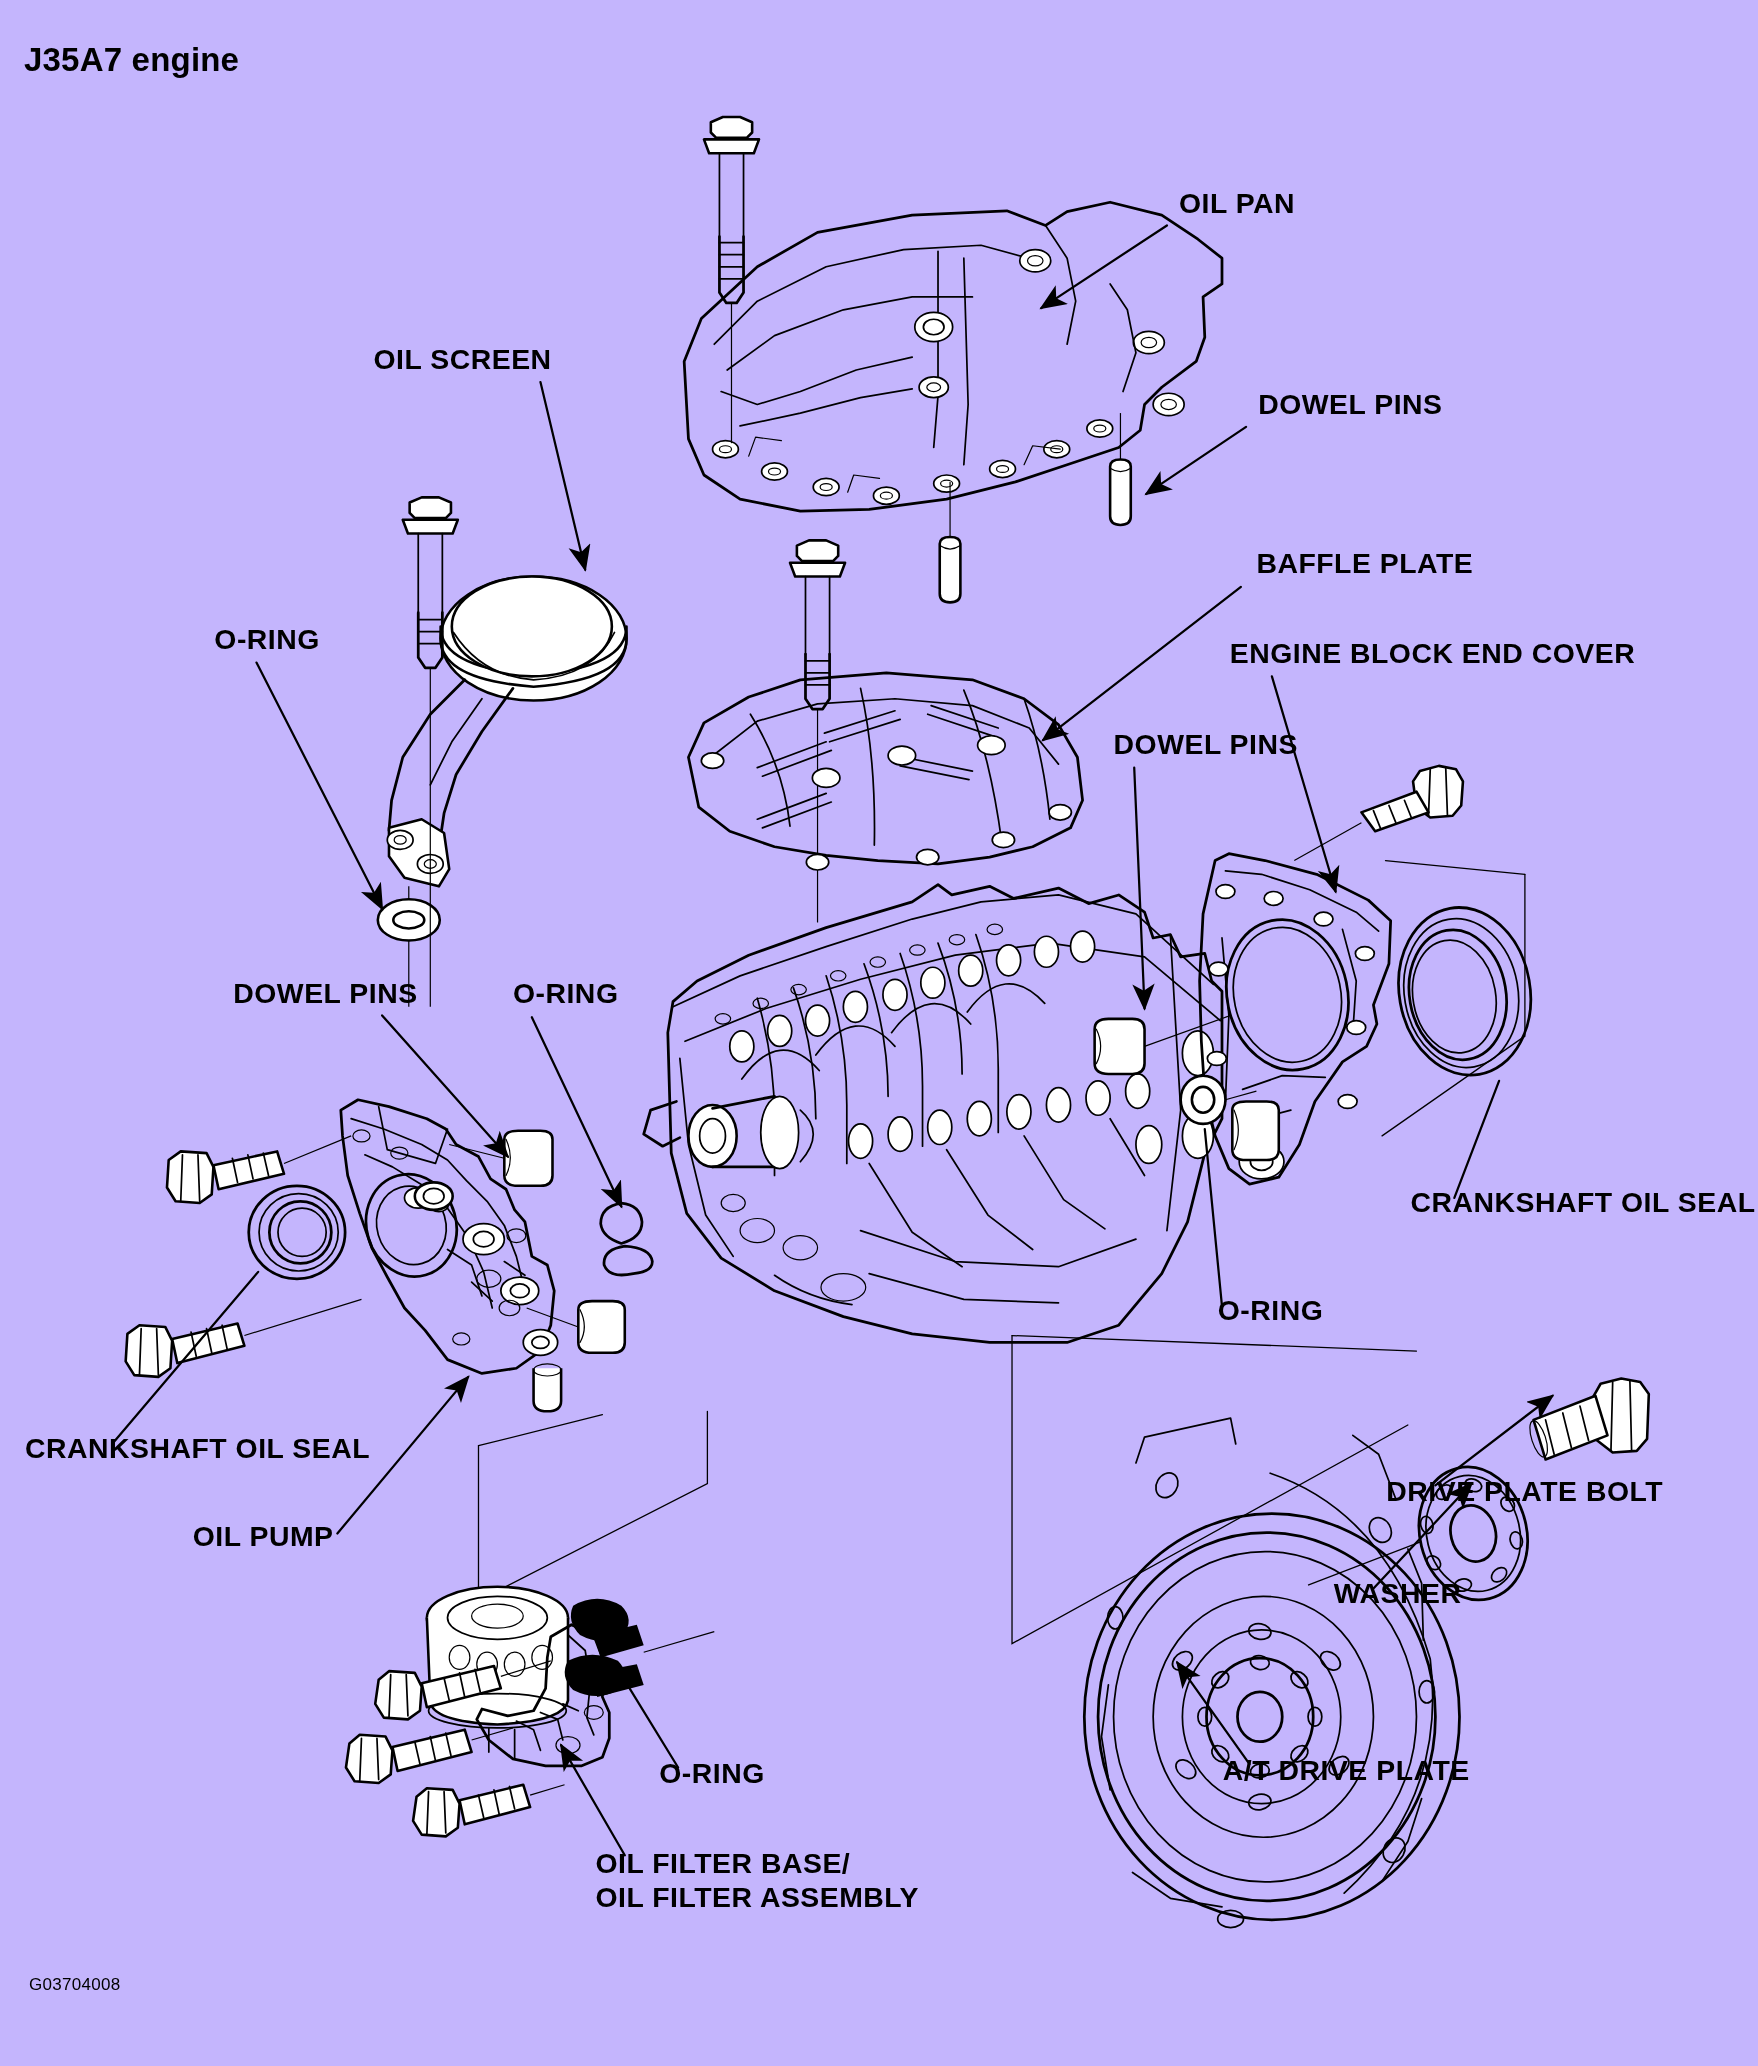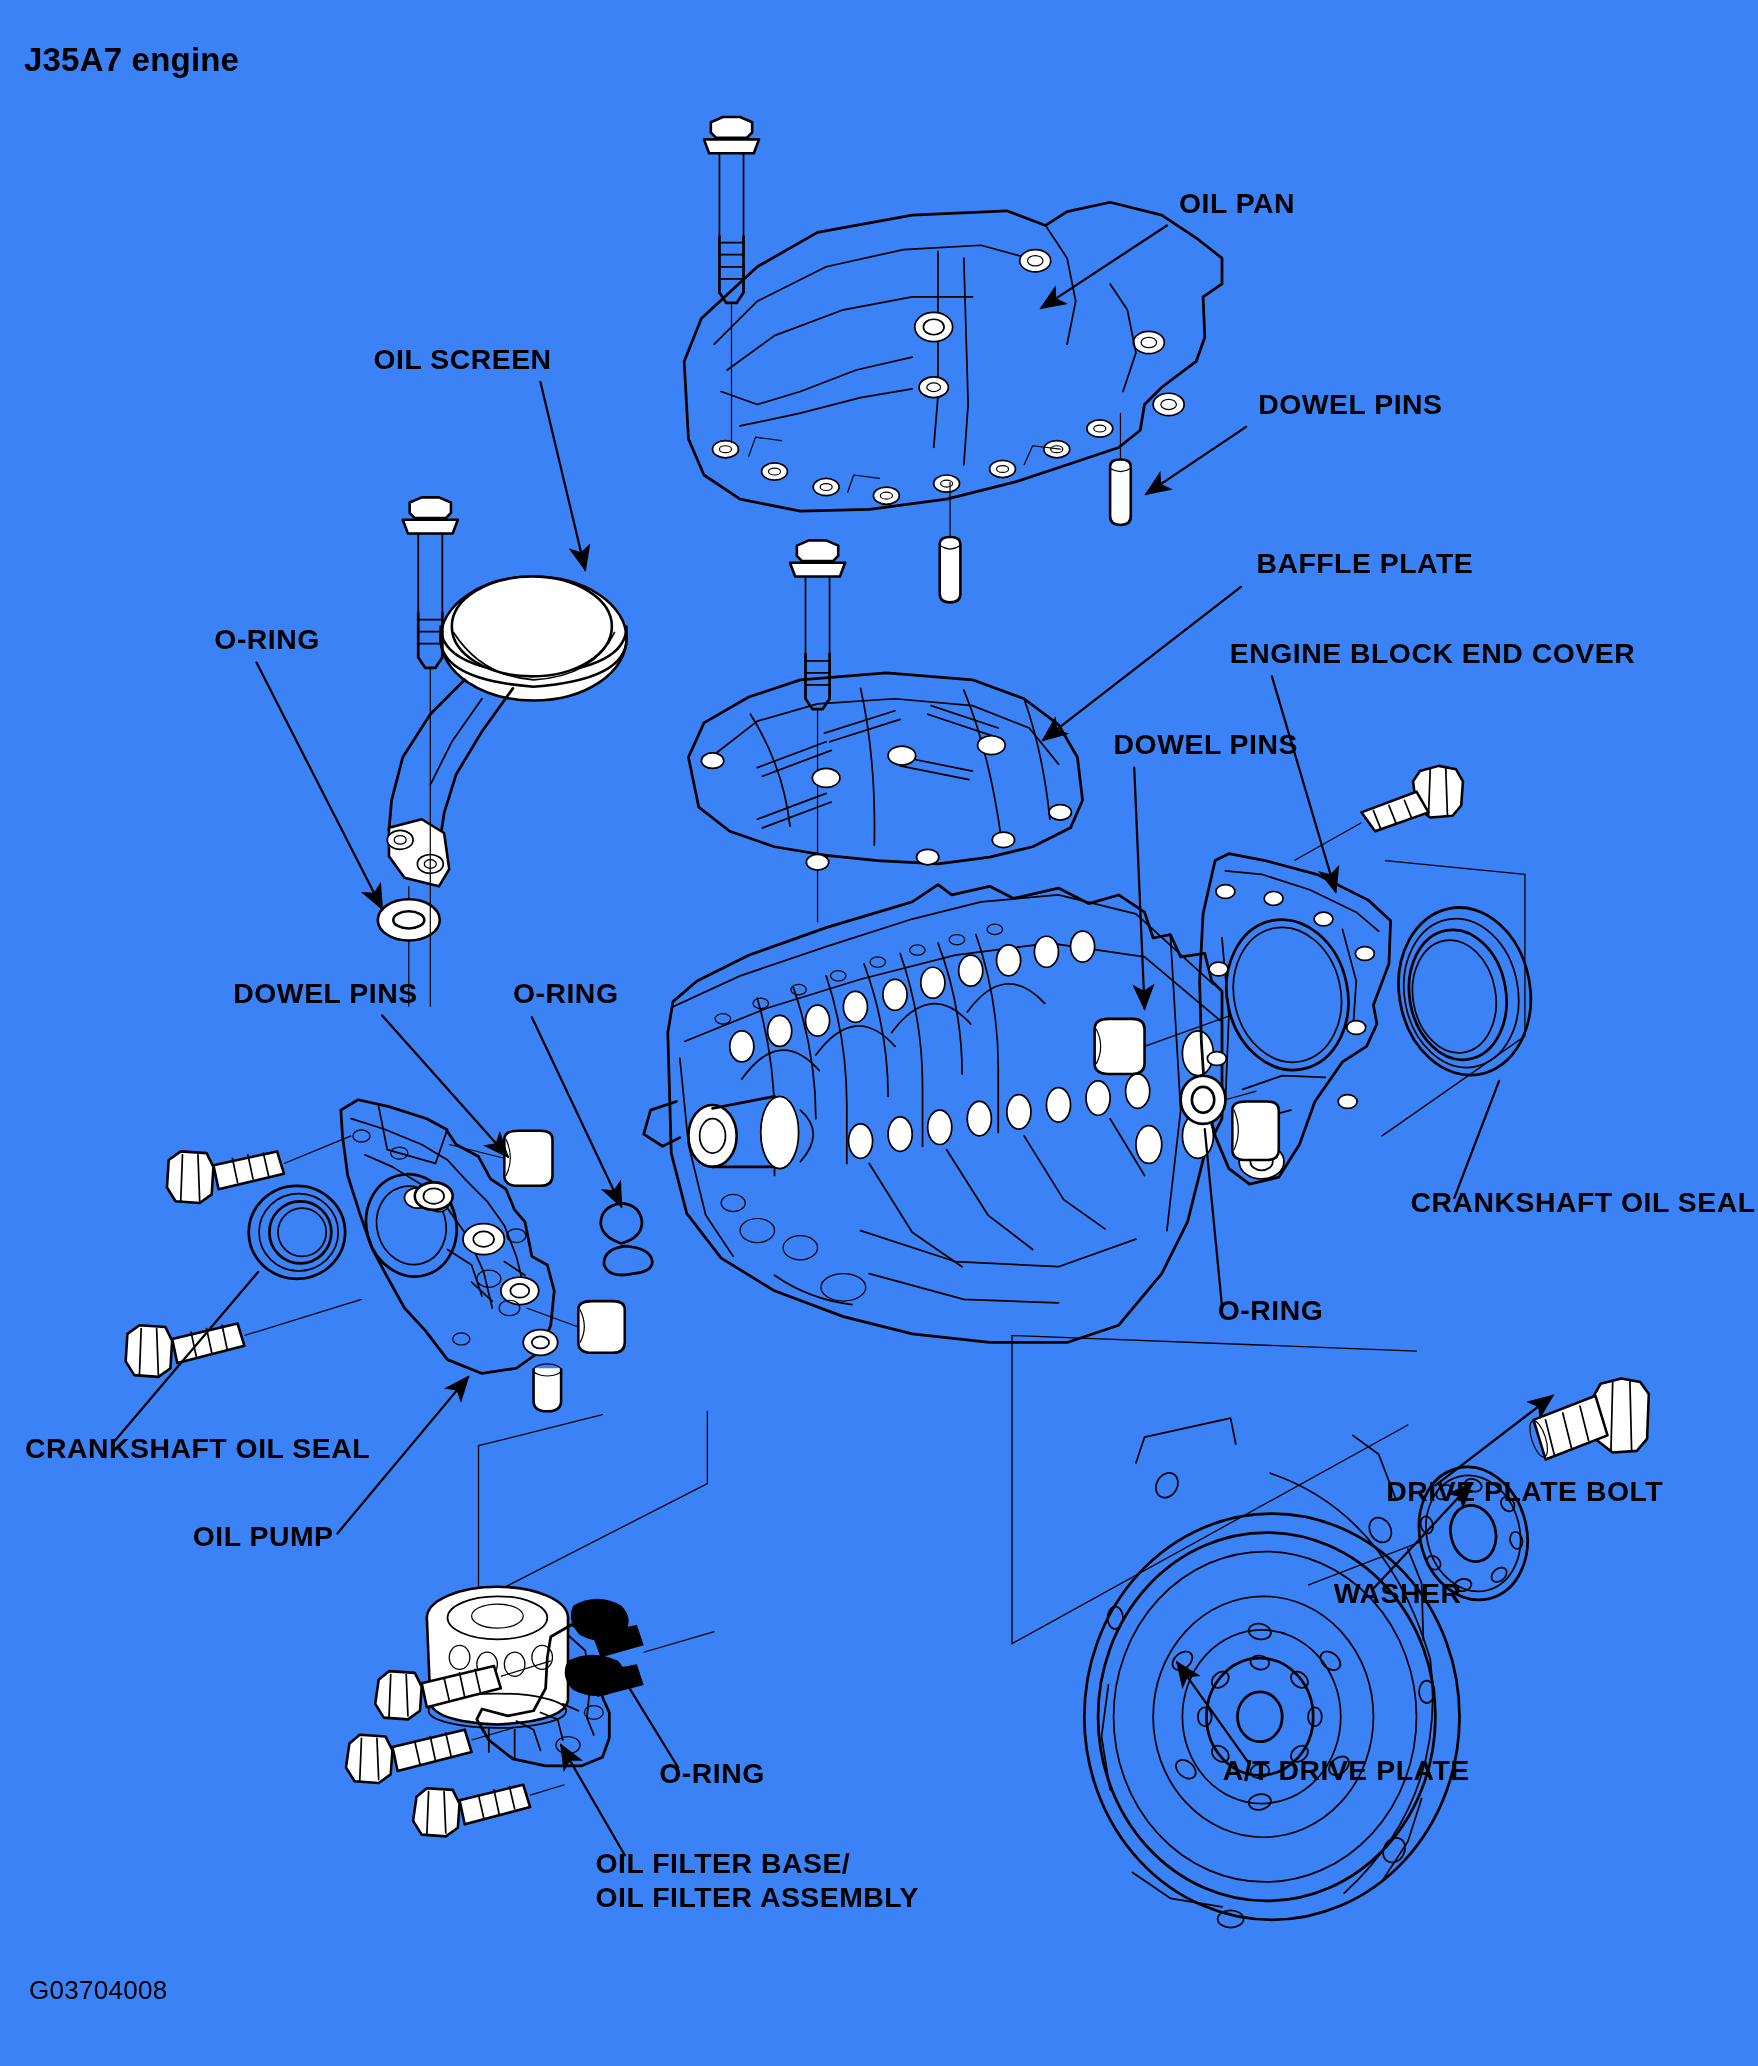--- a/index.html
+++ b/index.html
@@ -1,19 +1,19 @@
 <!DOCTYPE html>
 <html style="font-size:13.8px"><head>
 <meta charset="utf-8">
 <style>
   html,body{margin:0;padding:0;background:#ffffff;}
   body{font-family:"Liberation Sans", sans-serif;}
-  #page{position:relative;width:1759px;height:2067px;background:#3b82f6;overflow:hidden;}
+  #page{position:relative;width:1759px;height:2067px;background:#c4b5fd;overflow:hidden;}
   #page-title{position:absolute;left:24px;top:41px;font-size:33px;font-weight:bold;color:#000;letter-spacing:0.2px;}
-  #figure-id{position:absolute;left:29px;top:1975px;font-size:26px;font-weight:normal;color:#000;letter-spacing:0.3px;}
+  #figure-id{position:absolute;left:29px;top:1975px;font-size:17px;font-weight:normal;color:#000;letter-spacing:0.3px;}
   svg#diagram{position:absolute;left:0;top:0;width:1759px;height:2067px;}
   .lbl{font-family:"Liberation Sans", sans-serif;font-weight:bold;font-size:33px;fill:#000;letter-spacing:0.6px;}
   .part{fill:none;stroke:#000;stroke-width:3.2;stroke-linejoin:round;stroke-linecap:round;}
   .part-thin{fill:none;stroke:#000;stroke-width:2;stroke-linejoin:round;stroke-linecap:round;}
   .part-hair{fill:none;stroke:#000;stroke-width:1.4;stroke-linejoin:round;stroke-linecap:round;}
   .fillw{fill:#fff;stroke:#000;stroke-width:3;stroke-linejoin:round;}
   .fillw-thin{fill:#fff;stroke:#000;stroke-width:2;stroke-linejoin:round;}
   .solid{fill:#000;stroke:none;}
   .leader{fill:none;stroke:#000;stroke-width:2.6;stroke-linecap:round;}
   .leader-thin{fill:none;stroke:#000;stroke-width:1.5;stroke-linecap:round;}

